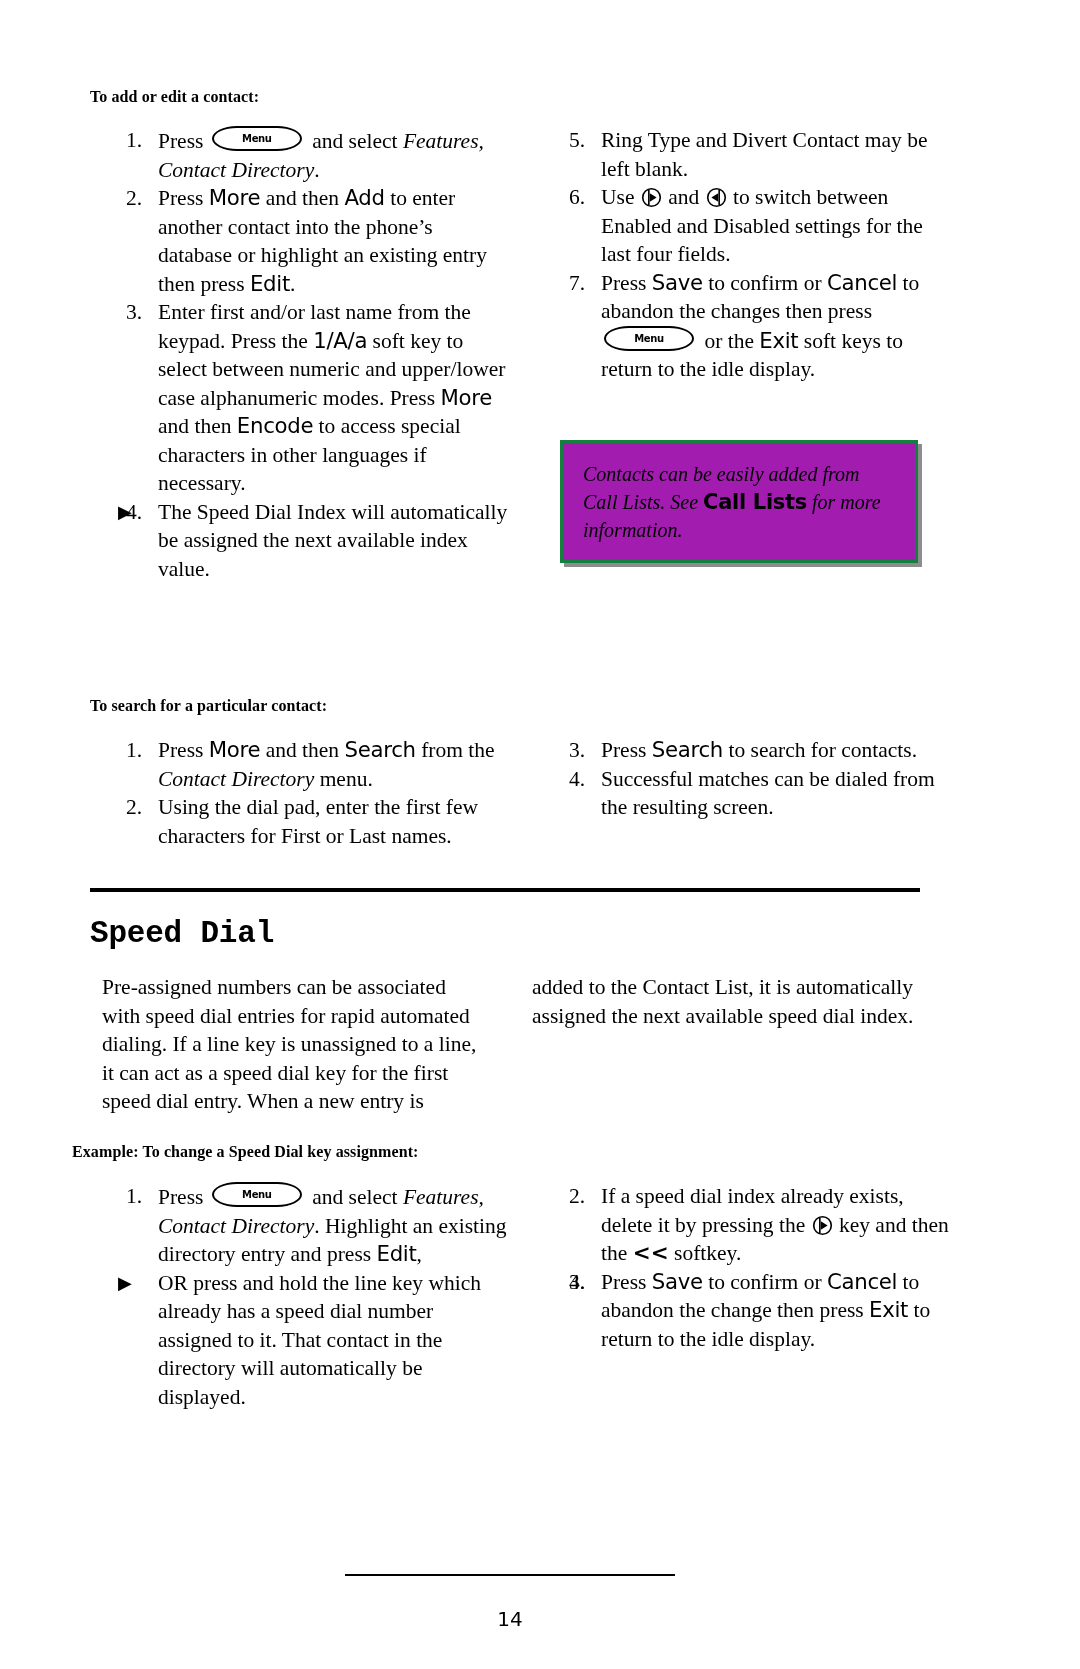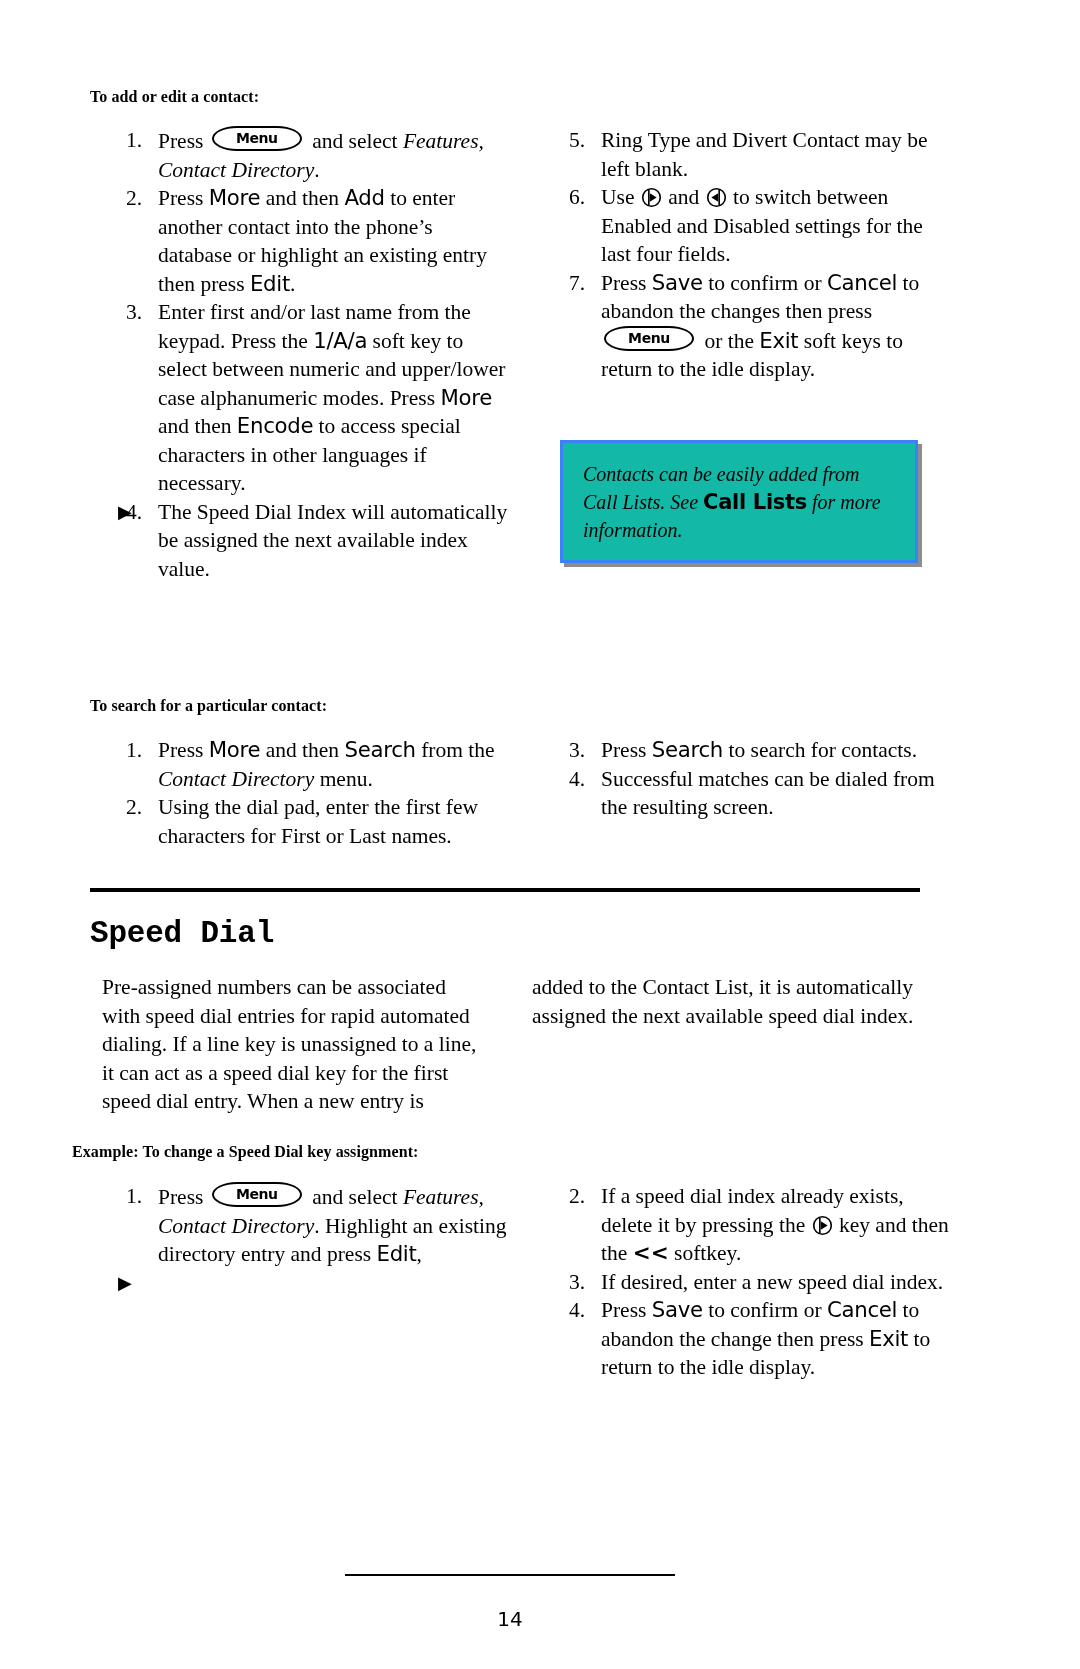--- a/index.html
+++ b/index.html
@@ -104,38 +104,38 @@
   }
   .menukey .lbl {
     position: absolute;
     left: 0; top: 0;
     width: 90px;
     height: 25px;
     line-height: 25px;
     text-align: center;
     font-family: "DejaVu Sans", "Liberation Sans", sans-serif;
     font-weight: bold;
-    font-size: 14px;
+    font-size: 10px;
     letter-spacing: -0.4px;
   }
 
   
   .navkey {
     display: inline-block;
     width: 21px;
     height: 21px;
     vertical-align: -4px;
     margin: 0 1px;
   }
 
   
   .callout {
     position: absolute;
-    background: #14b8a6;
-    border: 3px solid #3b82f6;
+    background: #a21caf;
+    border: 3px solid #15803d;
     box-sizing: border-box;
     box-shadow: 4px 4px 0 0 rgba(0,0,0,0.45);
   }
   .callout .inner {
     padding: 17px 20px 16px 20px;
     font-size: 20px;
     line-height: 28px;
     font-style: italic;
   }
   .callout .strong-sans {
@@ -240,32 +240,32 @@
     <p class="para">added to the Contact List, it is automatically assigned the next available speed dial index.</p>
   </div>
 
   <div class="sec-head" style="position:absolute; left:72px; top:1143px;">Example: To change a Speed Dial key assignment:</div>
 
   <div class="col-left indent-left-l" style="top:1182px;">
     <ol class="steps" id="sd-left">
         <li><span class="num">1.</span><span><span>Press </span><span class="menukey"><span class="shell"></span><span class="lbl">Menu</span></span><span> and select </span><span class="ital">Features, Contact Directory</span><span>.  Highlight an existing directory entry and press </span><span class="softkey">Edit</span><span>,</span></span></li>
       </ol>
     <ul class="steps" id="sd-left-bullet">
-        <li><span class="tri">▶</span></li>
+        <li><span class="tri">▶</span><span><span>OR press and hold the line key which already has a speed dial number assigned to it.  That contact in the directory will automatically be displayed.</span></span></li>
       </ul>
   </div>
 
   <div class="col-right indent-left-r" style="top:1182px;">
     <ol class="steps" id="sd-right">
         <li><span class="num">2.</span><span><span>If a speed dial index already exists, delete it by pressing the </span><span class="navkey"><svg viewBox="0 0 22 22" width="21" height="21">
                 <circle cx="11" cy="11" r="9.2" fill="none" stroke="#000" stroke-width="1.7"></circle>
                 <line x1="8.2" y1="3.2" x2="8.2" y2="18.8" stroke="#000" stroke-width="1.7"></line>
                 <path d="M 9.2 6.6 L 16.4 11 L 9.2 15.4 Z" fill="#000"></path>
               </svg></span><span> key and then the </span><span class="softkey-wide">&lt;&lt;</span><span> softkey.</span></span></li>
-        <li><span class="num">3.</span><span><span>If desired, enter a new speed dial index.</span></span></li>
+        <li><span class="num">3.</span></li>
         <li><span class="num">4.</span><span><span>Press </span><span class="softkey">Save</span><span> to confirm or </span><span class="softkey">Cancel</span><span> to abandon the change then press </span><span class="softkey">Exit</span><span> to return to the idle display.</span></span></li>
       </ol>
   </div>
 
   <div class="rule-thin" style="left:345px; top:1574px; width:330px;"></div>
   <div class="folio" style="left:345px; top:1582px; width:330px;margin-top:25px;">14</div>
 
 </div>
 
 </body></html>

